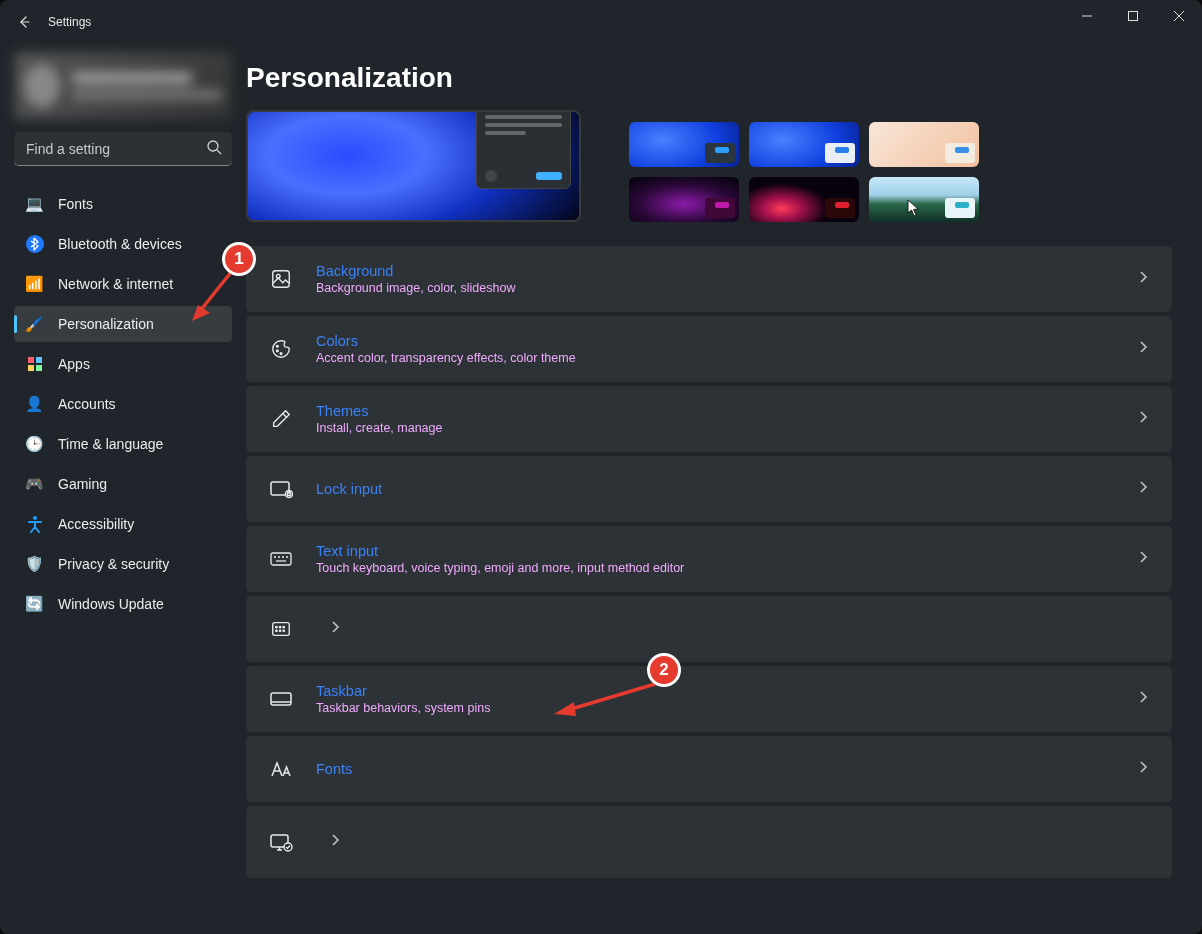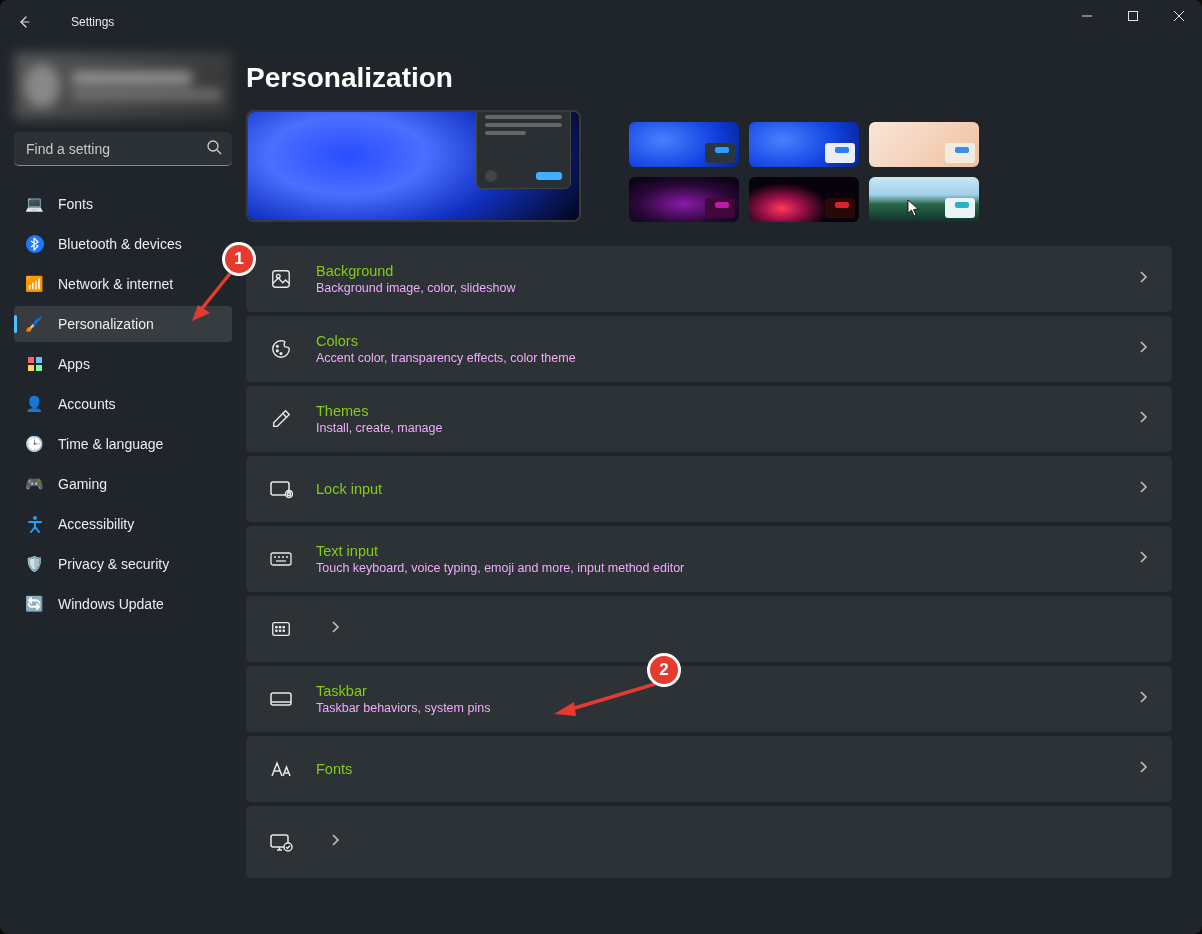--- a/index.html
+++ b/index.html
@@ -1,21 +1,21 @@
 <!DOCTYPE html>
 <html><head>
 <meta charset="utf-8">
 <style>
   * { box-sizing: border-box; margin: 0; padding: 0; font-family: "Segoe UI", "Segoe UI Variable", Arial, sans-serif; }
   html, body { width: 1202px; height: 934px; background: #0a0a0a; color: #fff; overflow: hidden; }
 
   .window { position: relative; width: 1202px; height: 934px; background: #1f252a; border-radius: 8px; overflow: hidden; }
 
   
-  .titlebar { height: 44px; display: flex; align-items: center; padding: 0 8px; gap: 23px; }
+  .titlebar { height: 44px; display: flex; align-items: center; padding: 0 8px; }
   .back-btn { width: 32px; height: 32px; display: flex; align-items: center; justify-content: center; border-radius: 4px; cursor: pointer; }
   .back-btn svg { stroke: #e0e0e0; }
   .title { font-size: 12px; margin-left: 8px; color: #e8e8e8; }
   .win-controls { position: absolute; right: 0; top: 0; height: 32px; display: flex; }
   .win-btn { width: 46px; height: 32px; display: flex; align-items: center; justify-content: center; cursor: pointer; }
   .win-btn svg { stroke: #e0e0e0; }
 
   
   .body { display: flex; height: calc(100% - 44px); }
 
@@ -73,21 +73,21 @@
   .cursor { position:absolute; width:16px; height:20px; pointer-events:none; }
 
   .row-list { display: flex; flex-direction: column; gap: 4px; }
   .row {
     background: #2d3236; border-radius: 5px; height: 66px; display: flex; align-items: center;
     padding: 0 22px; cursor: pointer;
   }
   .row.tall { height: 72px; }
   .row-icon { width: 26px; height: 26px; margin-right: 22px; display: flex; align-items: center; justify-content: center; }
   .row-text { flex: 1; }
-  .row-title { font-size: 14.5px; color: #84cc16; }
+  .row-title { font-size: 14.5px; color: #3b82f6; }
   .row-sub { font-size: 12.5px; color: #f0abfc; margin-top: 2px; }
   .row-chevron { margin-left: 12px; }
   .row-chevron svg { stroke: #c0c0c0; }
 
   
   .badge { position: absolute; width: 34px; height: 34px; border-radius: 50%; background: #e53b2e; border: 3px solid #fff; color: #fff; display: flex; align-items: center; justify-content: center; font-weight: 700; font-size: 17px; z-index: 50; }
   .arrow { position: absolute; z-index: 49; pointer-events: none; }
   .arrow svg line { stroke:#e53b2e; stroke-width:3.5; }
   .arrow svg polygon { fill:#e53b2e; }
 

